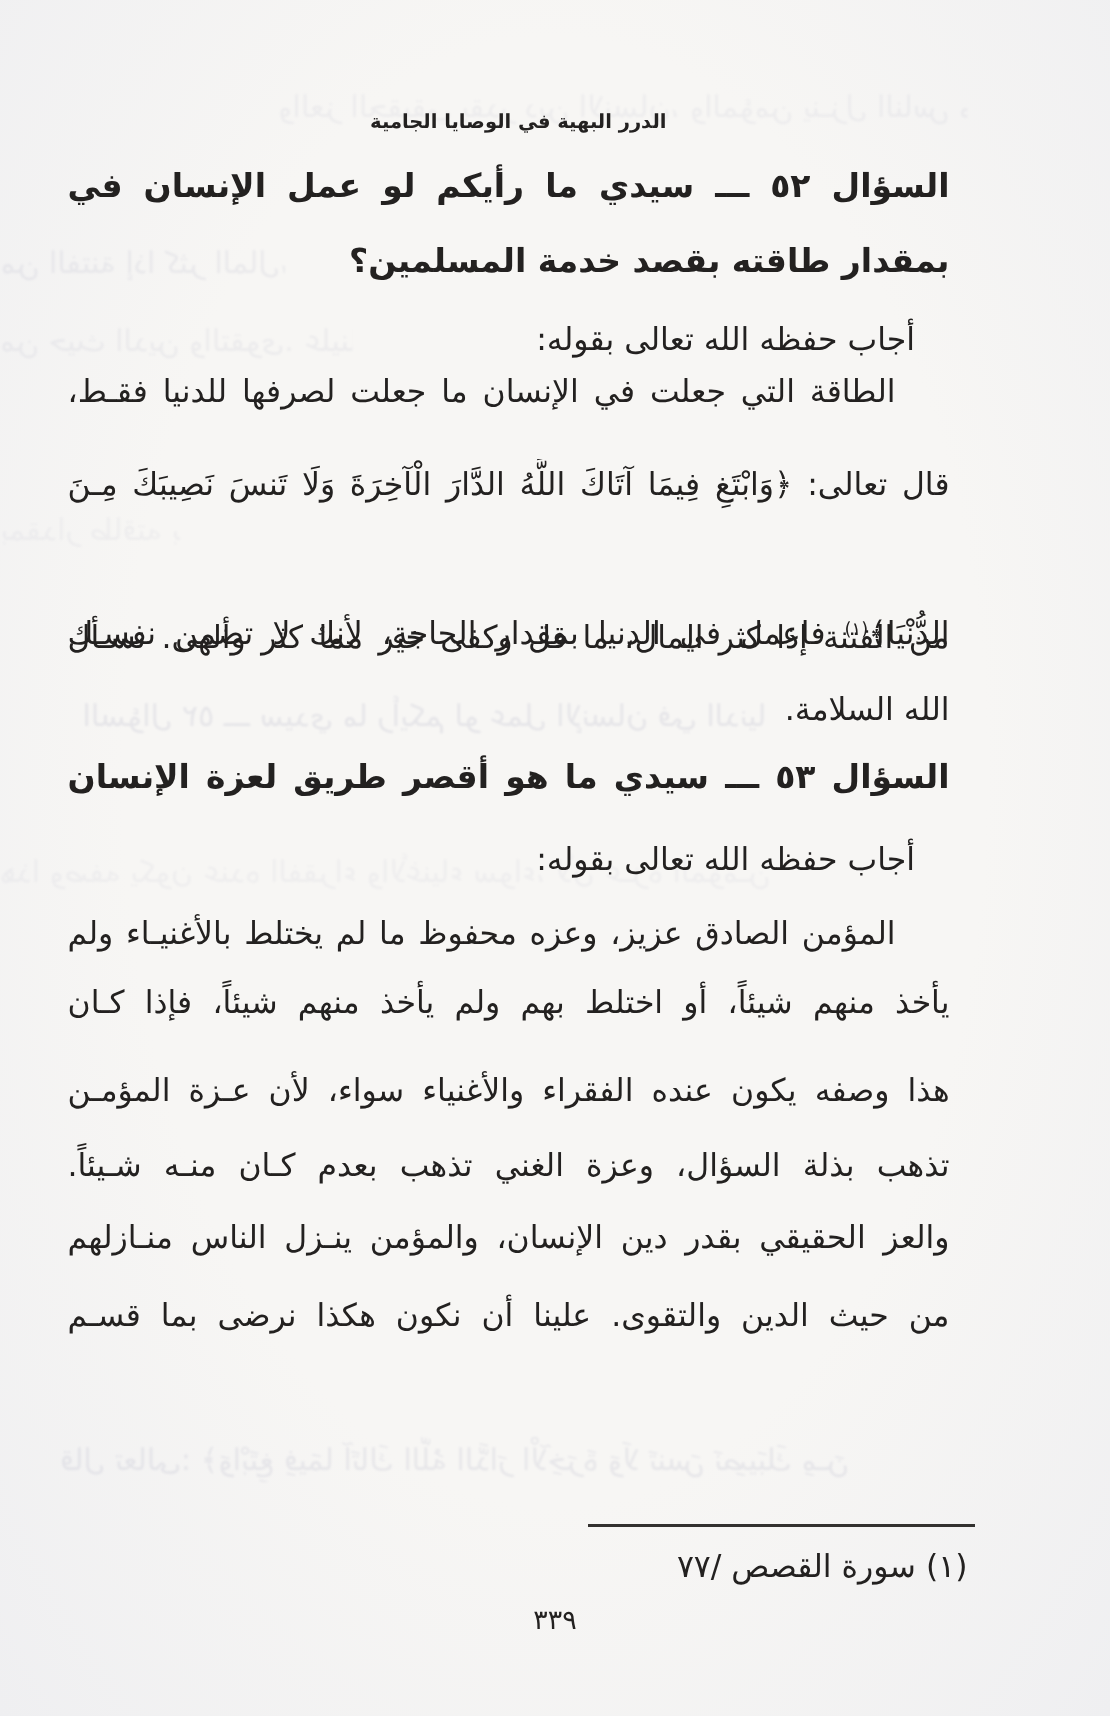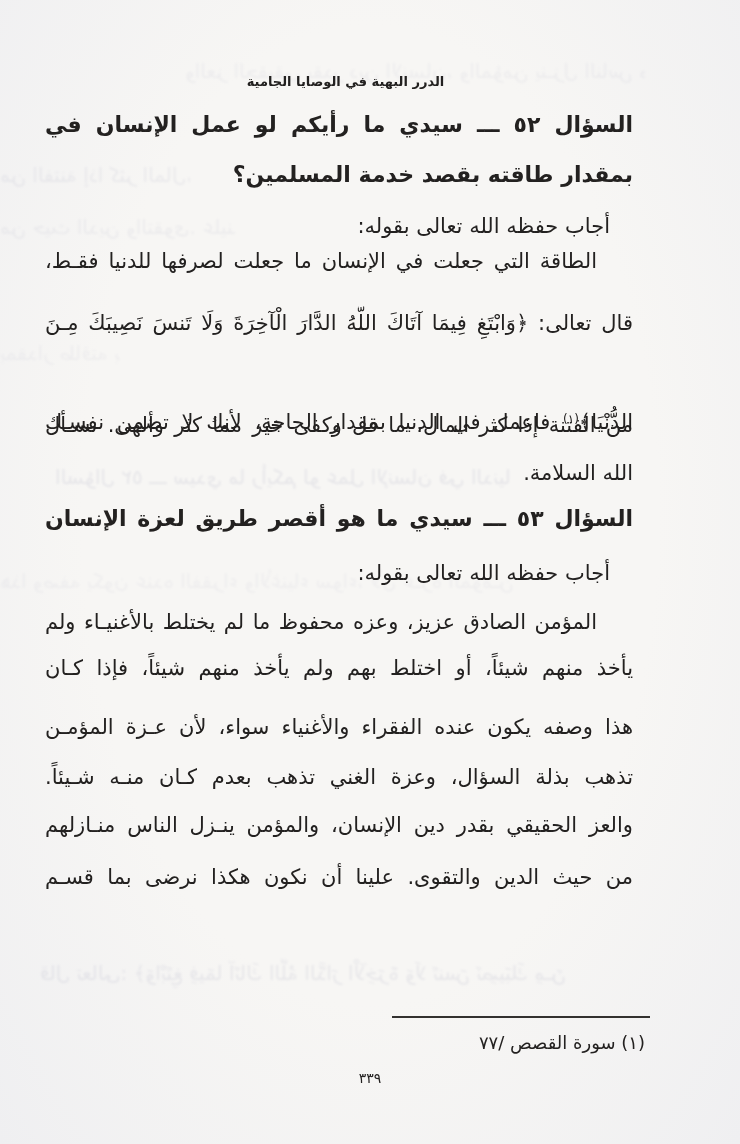--- a/index.html
+++ b/index.html
@@ -33,25 +33,25 @@
   }
   .bold{font-weight:bold;font-size:22px;}
   .indent1{right:130px;width:565px;}
   .indent2{right:143px;width:552px;}
   .verse{letter-spacing:0.2px;}
   sup.fnref{font-size:12px;line-height:0;vertical-align:6px;}
   
   .fnrule{position:absolute;top:1016px;right:90px;width:258px;height:2px;background:#33312f;}
   .footnote{
     position:absolute;top:1032px;right:95px;direction:rtl;text-align:left;
-    font-size:18px;white-space:nowrap;margin-left:34px;
+    font-size:21px;white-space:nowrap;margin-left:34px;
   }
   .pagenum{
     position:absolute;top:1070px;left:330px;width:80px;
-    text-align:center;font-size:14px;
+    text-align:center;font-size:18px;
   }
   
   .bleed{
     position:absolute;direction:rtl;white-space:nowrap;overflow:hidden;
     transform:scaleX(-1);filter:blur(0.8px);
     color:#8e90ae;font-size:20px;line-height:30px;
     pointer-events:none;
   }
 </style>
 </head>

